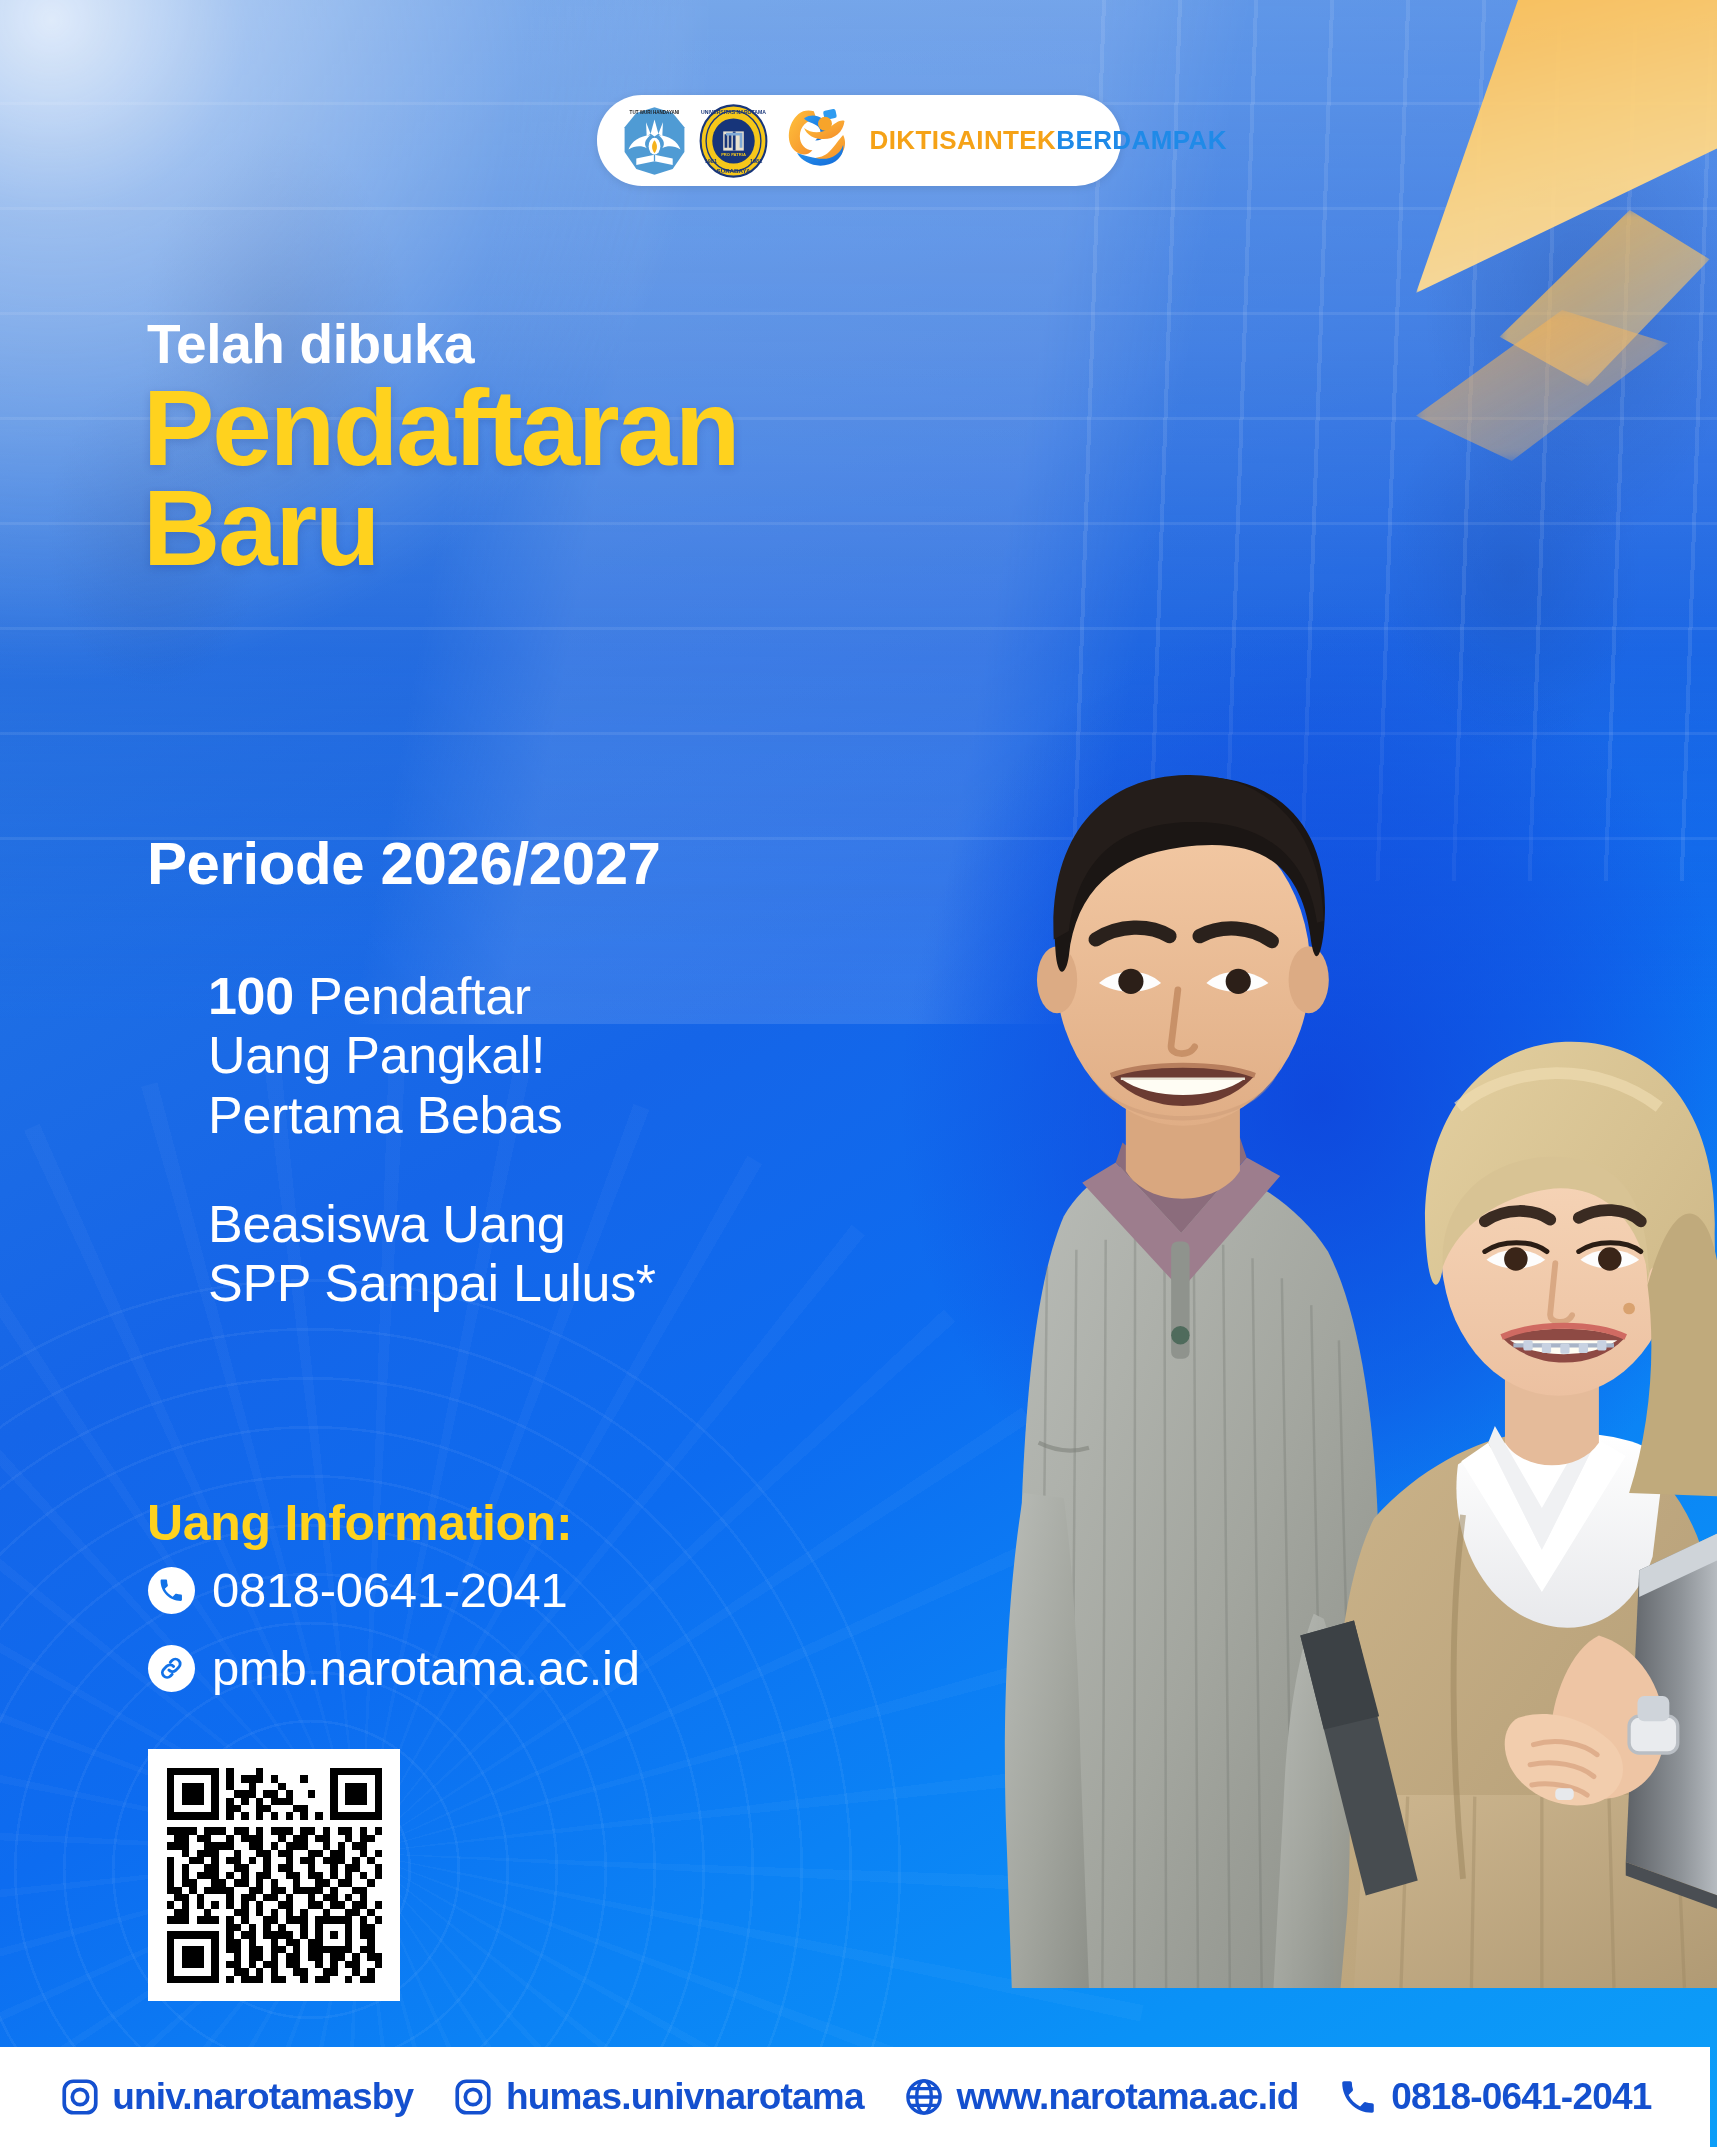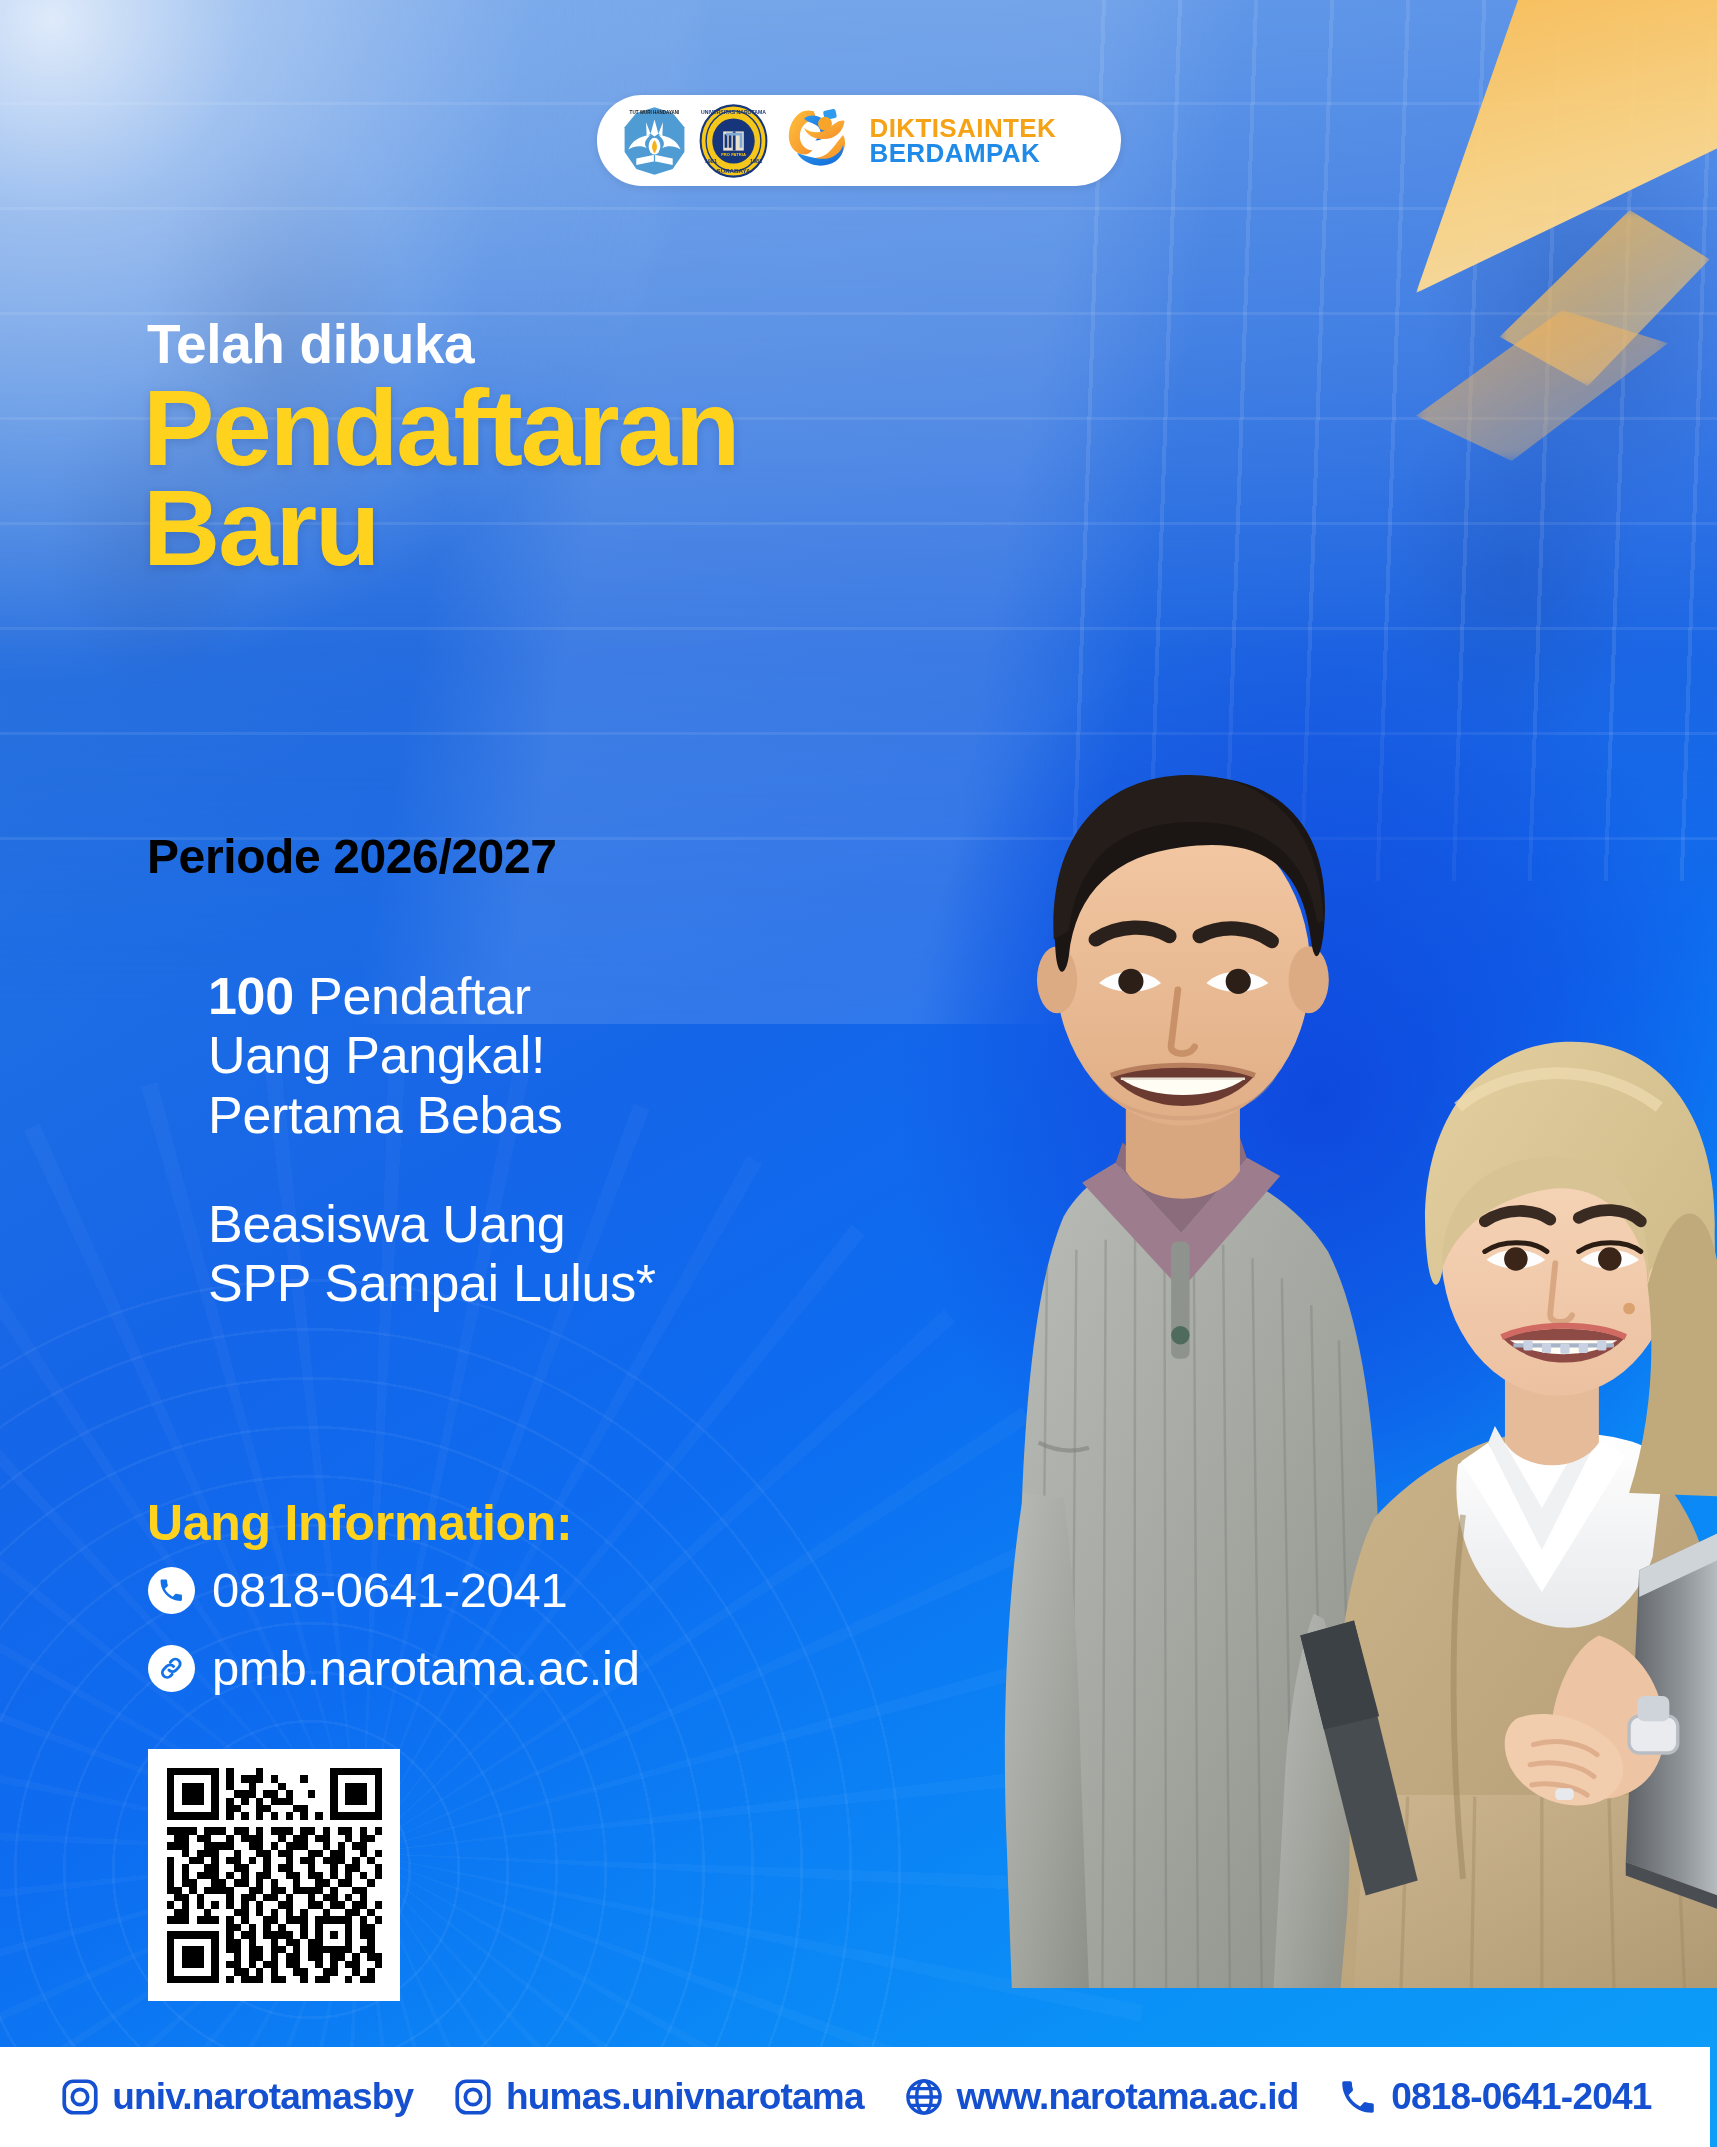--- a/index.html
+++ b/index.html
@@ -144,21 +144,21 @@
     display: flex;
     align-items: center;
     gap: 11.7px;
     padding: 0 25px;
     box-shadow: 0 1.7px 8.4px rgba(0,0,0,.10);
   }
   .logo-tutwuri { width: 65px; height: 72px; flex: 0 0 auto; }
   .logo-narotama { width: 69px; height: 74px; flex: 0 0 auto; }
   .logo-diktimark { width: 70px; height: 67px; flex: 0 0 auto; margin-left: 3.4px; }
   .logo-dikti-text {
-    display: flex; flex-direction: column;
+    display: flex; flex-direction: row;
     line-height: .96; margin-left: 5px;
   }
   .logo-dikti-text .l1 {
     font-size: 26px; font-weight: 700; letter-spacing: 0.4px;
     color: #f5a217;
   }
   .logo-dikti-text .l2 {
     font-size: 26px; font-weight: 700; letter-spacing: 0.4px;
     color: #1f8ae8;
   }
@@ -174,21 +174,21 @@
     color: #ffd21e;
     font-size: 107px;
     font-weight: 800;
     line-height: .93;
     letter-spacing: -2.1px;
     text-shadow: 0 2.5px 8.4px rgba(0,40,120,.18);
   }
   .headline span { display: block; }
   .period {
     position: absolute; left: 147px; top: 829px;
-    font-size: 48px; font-weight: 700; color: #000000;
+    font-size: 60px; font-weight: 700; color: #ffffff;
     letter-spacing: -0.4px;
   }
 
   
   .offer {
     position: absolute; left: 208px; top: 967px;
     font-size: 52px; font-weight: 500;
     color: #ffffff; line-height: 1.14;
     letter-spacing: -0.3px;
   }

